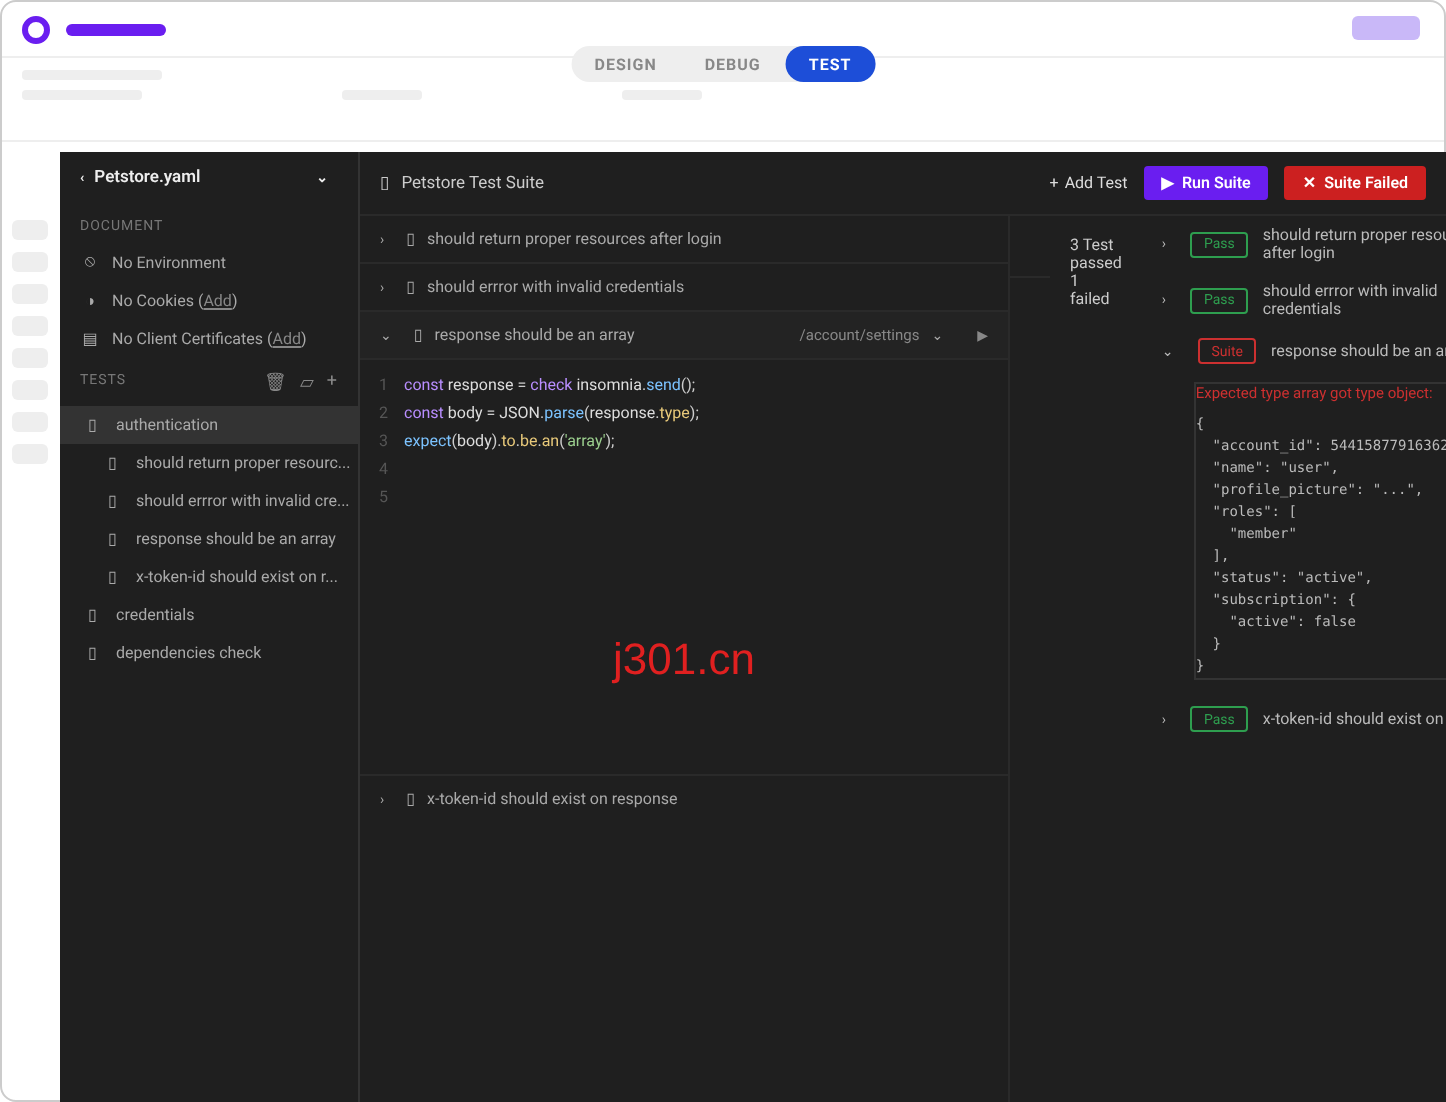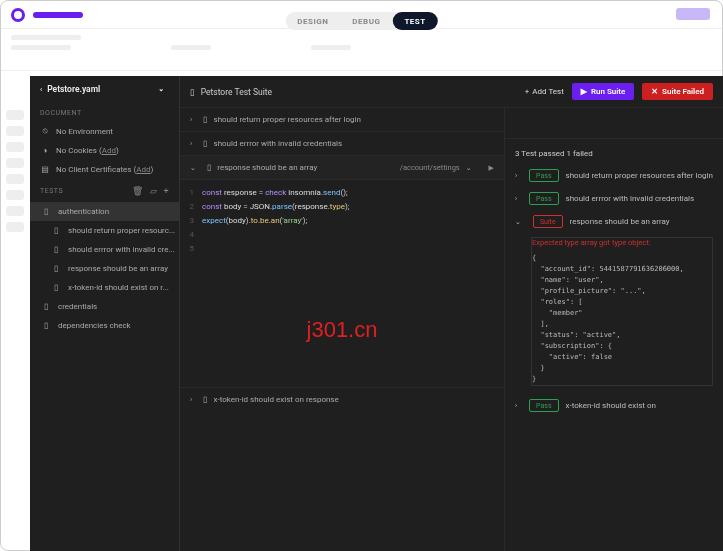--- a/index.html
+++ b/index.html
@@ -1,33 +1,33 @@
 <!DOCTYPE html>
 <html><head>
 <meta charset="utf-8">
 <style>
   *{box-sizing:border-box;margin:0;padding:0;font-family:-apple-system,BlinkMacSystemFont,"Segoe UI",Roboto,sans-serif}
   body{background:#fff;width:723px;height:551px;overflow:hidden;position:relative}
   .browser-frame{position:absolute;inset:0;border:1px solid #ccc;border-radius:8px;background:#fff}
   .browser-top{height:28px;display:flex;align-items:center;padding:0 10px;border-bottom:1px solid #eee}
   .logo-circle{width:14px;height:14px;border:3px solid #6a1ef0;border-radius:50%;margin-right:8px}
   .url-bar{flex:0 0 50px;height:6px;background:#6a1ef0;border-radius:3px}
-  .tab-pills{position:absolute;left:50%;transform:translateX(-50%);top:11px;display:flex;background:#eee;border-radius:11px;height:18px;align-items:center;font-size:8px;font-weight:700;color:#888}
+  .tab-pills{position:absolute;left:50%;transform:translateX(-50%);top:22px;display:flex;background:#eee;border-radius:11px;height:18px;align-items:center;font-size:8px;font-weight:700;color:#888}
   .tab-pill{padding:0 12px;height:18px;display:flex;align-items:center;letter-spacing:.5px}
-  .tab-pill.active{background:#0f172a;color:#fff;border-radius:11px}
+  .tab-pill.active{background:#1d4ed8;color:#fff;border-radius:11px}
   .hdr-btn{position:absolute;right:12px;top:7px;width:34px;height:12px;background:#c9b8f8;border-radius:3px}
   .browser-sub{height:42px;border-bottom:1px solid #eee;padding:6px 10px}
   .stub-line{height:5px;background:#eee;margin-bottom:5px;border-radius:2px}
   .app{position:absolute;top:76px;left:30px;right:0;bottom:0;background:#1f1f1f;color:#ccc;font-size:8px;display:flex;border-top-left-radius:4px}
   .left-gutter{position:absolute;left:-28px;top:20px;display:flex;flex-direction:column;gap:6px}
   .gutter-dot{width:18px;height:10px;background:#eee;border-radius:3px}
   .sidebar{width:150px;background:#1f1f1f;border-right:1px solid #333;display:flex;flex-direction:column}
   .sb-title{display:flex;align-items:center;padding:8px 10px;font-weight:600;color:#eee;font-size:8.5px}
   .chev{font-size:7px;margin-right:5px}
-  .sb-hdr{padding:7px 10px 4px;font-size:7px;letter-spacing:.5px;color:#777;display:flex;align-items:center;justify-content:space-between}
+  .sb-hdr{padding:7px 10px 4px;font-size:7px;letter-spacing:.5px;color:#777;display:flex;justify-content:space-between}
   .sb-hdr-icons{display:flex;gap:6px;color:#888;font-size:9px}
   .sb-row{display:flex;align-items:center;padding:5px 10px;font-size:8px;color:#aaa;gap:6px}
   .sb-row .ic{font-size:8px;width:10px;text-align:center}
   .link{text-decoration:underline;color:#888}
   .sb-list{padding:2px 0}
   .sb-item{display:flex;align-items:center;padding:5px 10px 5px 14px;font-size:8px;color:#aaa;gap:6px;white-space:nowrap;overflow:hidden;text-overflow:ellipsis}
   .sb-item.sel{background:#333}
   .sb-sub{padding-left:24px}
   .doc-ic{width:8px;flex:0 0 8px}
   .main{flex:1;display:flex;flex-direction:column;min-width:0}
@@ -47,21 +47,21 @@
   .code-line{display:flex}
   .gut{width:22px;text-align:right;padding-right:8px;color:#555}
   .code-txt{white-space:pre}
   .kw{color:#b98eff}
   .fn{color:#7cc3ff}
   .prop{color:#e8c97a}
   .str{color:#9bcf8e}
   .punc{color:#ccc}
   .id{color:#ddd}
   .watermark{position:absolute;left:50%;top:50%;transform:translate(-50%,-50%);font-family:Liberation Sans, sans-serif;font-size:22px;color:#e02020;font-weight:400;pointer-events:none}
-  .results-col{width:218px;background:#1f1f1f;display:flex;flex-direction:column}
+  .results-col{width:218px;background:#1f1f1f;display:flex;flex-direction:row}
   .res-hdr{padding:8px 10px;border-bottom:1px solid #2a2a2a}
   .res-sum{padding:10px 10px 6px;font-size:8px;color:#ccc}
   .res-row{display:flex;align-items:center;gap:7px;padding:5px 10px;font-size:8px;color:#bbb}
   .pill{border:1px solid;border-radius:2px;padding:1.5px 6px;font-size:7px}
   .pill.pass{border-color:#2e9e4f;color:#2e9e4f}
   .pill.fail{border-color:#cc3030;color:#cc3030}
   .fail-detail{margin:4px 10px 8px 26px;border:1px solid #333;padding:0;font-size:7.5px}
   .fail-msg{color:#cc3030;margin-bottom:6px}
   .json{font-family:Menlo,monospace;font-size:7px;line-height:11px;color:#bbb;white-space:pre}
 </style>

